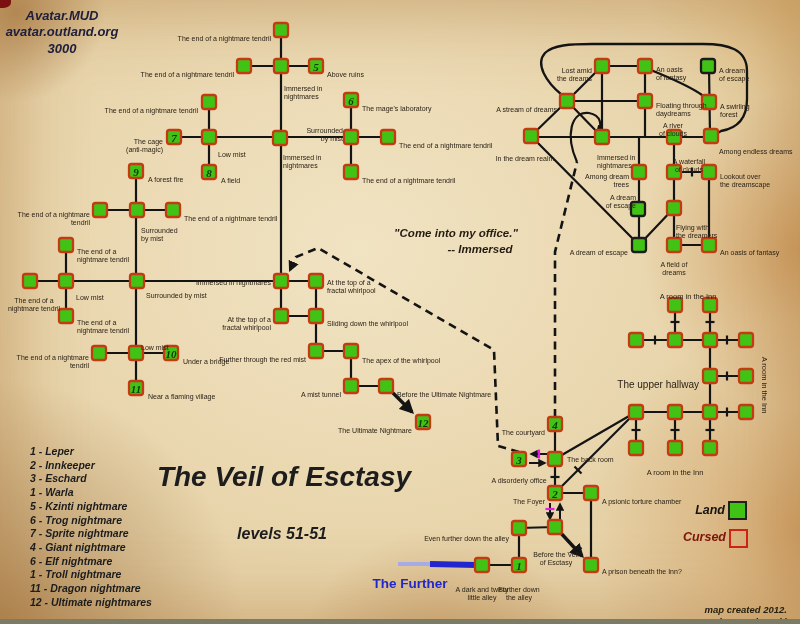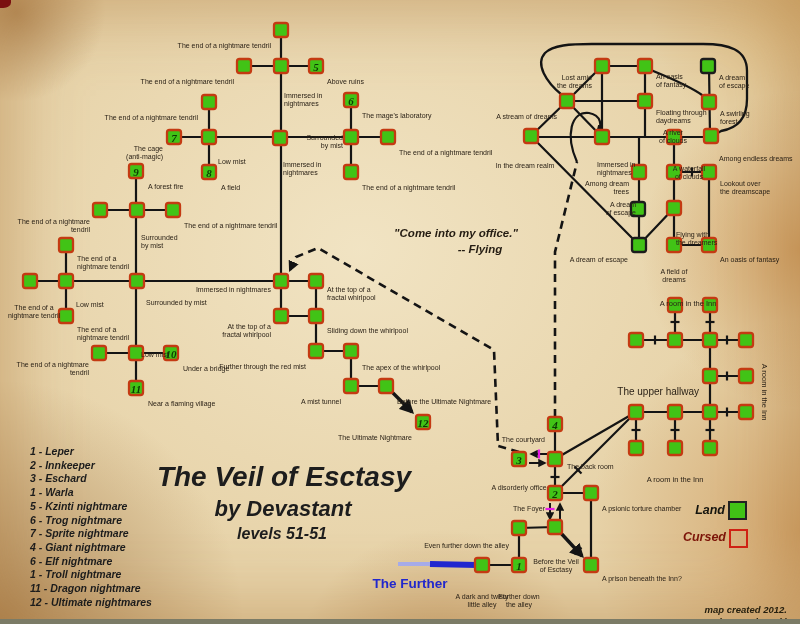--- a/index.html
+++ b/index.html
@@ -9,21 +9,21 @@
       radial-gradient(circle at 2% 2%, rgba(139,86,33,.50) 0, rgba(139,86,33,0) 9%),
       radial-gradient(circle at 0% 100%, rgba(133,82,30,.55) 0, rgba(133,82,30,0) 24%),
       radial-gradient(circle at 100% 40%, rgba(186,114,40,.50) 0, rgba(186,114,40,0) 18%),
       radial-gradient(circle at 100% 85%, rgba(186,114,40,.45) 0, rgba(186,114,40,0) 22%),
       radial-gradient(circle at 55% 108%, rgba(160,100,40,.38) 0, rgba(160,100,40,0) 18%),
       radial-gradient(circle at 100% 0%, rgba(205,150,70,.38) 0, rgba(205,150,70,0) 15%),
       radial-gradient(ellipse at 45% 40%, rgba(249,241,216,.55) 0, rgba(249,241,216,0) 62%),
       #e7d3a9;
     box-shadow: inset 0 0 70px 12px rgba(164,108,44,.42);}
   #mapsvg{position:absolute;left:0;top:0;}
-  #labels{position:absolute;left:0;top:16px;width:800px;height:556px;pointer-events:none;}
+  #labels{position:absolute;left:0;top:9px;width:800px;height:556px;pointer-events:none;}
   .lbl{position:absolute;font:7px/1.16 "Liberation Sans",sans-serif;color:#2b2217;white-space:pre-line;}
   .lbl.vert{writing-mode:vertical-rl;}
   .hdr{position:absolute;left:4px;top:8px;width:116px;text-align:center;
     font:bold italic 13px/1.25 "Liberation Sans",sans-serif;color:#20203c;white-space:pre-line;}
   .quote{position:absolute;font:bold italic 11.5px/1.3 "Liberation Sans",sans-serif;color:#241c12;}
   .title1{position:absolute;left:284px;top:477px;transform:translate(-50%,-50%);
     font:bold italic 28px "Liberation Sans",sans-serif;color:#1d1d1d;white-space:nowrap;}
   .title2{position:absolute;left:283px;top:509px;transform:translate(-50%,-50%);
     font:bold italic 22px "Liberation Sans",sans-serif;color:#1d1d1d;white-space:nowrap;}
   .title3{position:absolute;left:282px;top:534px;transform:translate(-50%,-50%);
@@ -316,26 +316,27 @@
       <div class="lbl" style="left: 519px; top: 585px; text-align: center; transform: translate(-50%, -50%);">Further down
 the alley</div>
       <div class="lbl" style="left: 602px; top: 563px; transform: translateY(-50%);">A prison beneath the Inn?</div>
       <div class="lbl" style="font-size: 7.5px; left: 688px; top: 288px; text-align: center; transform: translate(-50%, -50%);">A room in the Inn</div>
       <div class="lbl" style="font-size: 7.5px; left: 675px; top: 464px; text-align: center; transform: translate(-50%, -50%);">A room in the Inn</div>
       <div class="lbl" style="font-size: 10px; right: 101px; top: 376px; text-align: right; transform: translateY(-50%);">The upper hallway</div>
       <div class="lbl vert" style="font-size: 7.5px; left: 764px; top: 376px; text-align: center; transform: translate(-50%, -50%);">A room in the Inn</div>
     </div>
 
   <div class="cornerblob"></div>
+  <div class="hdr">Avatar.MUD
+avatar.outland.org 3000</div>
 
   <div class="quote" style="left:456px;top:233px;transform:translate(-50%,-50%);">"Come into my office."</div>
-  <div class="quote" style="left:480px;top:249px;transform:translate(-50%,-50%);">-- Flying</div>
+  <div class="quote" style="left:480px;top:249px;transform:translate(-50%,-50%);">-- Immersed</div>
 
   <div class="title1">The Veil of Esctasy</div>
-  <div class="title2">by Devastant</div>
   <div class="title3">levels 51-51</div>
 
   <div id="npclegend">
       <div>1 - Leper</div>
       <div>2 - Innkeeper</div>
       <div>3 - Eschard</div>
       <div>1 - Warla</div>
       <div>5 - Kzinti nightmare</div>
       <div>6 - Trog nightmare</div>
       <div>7 - Sprite nightmare</div>

